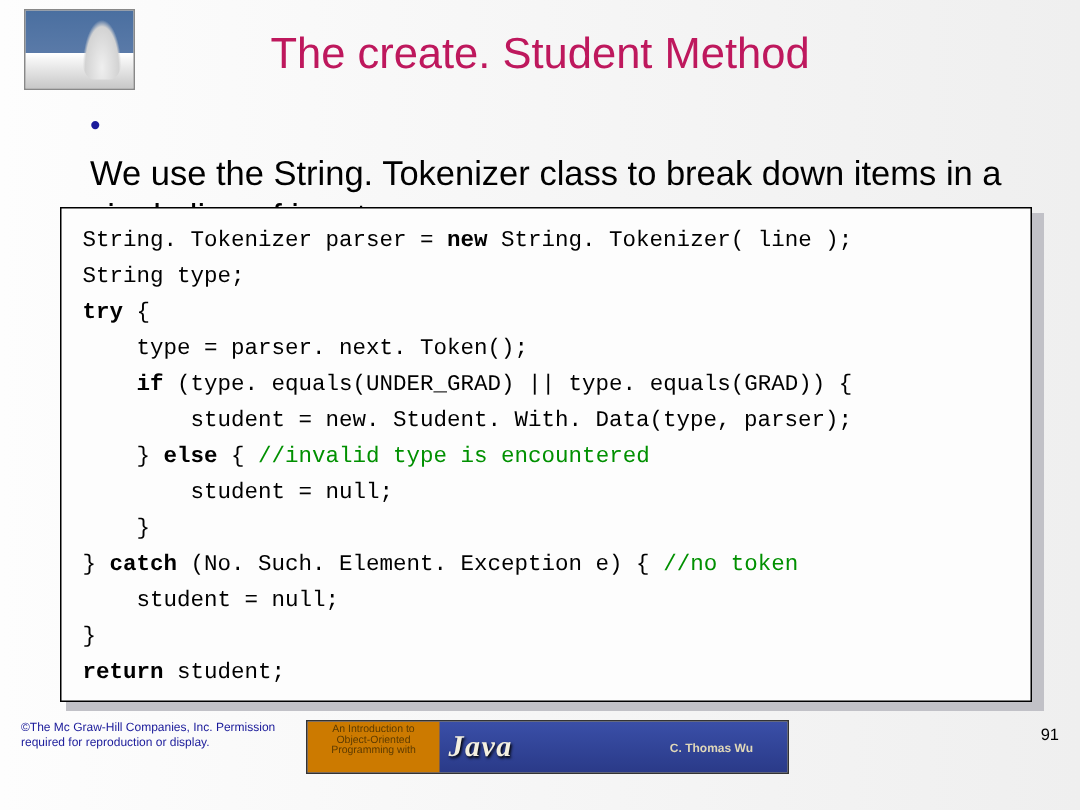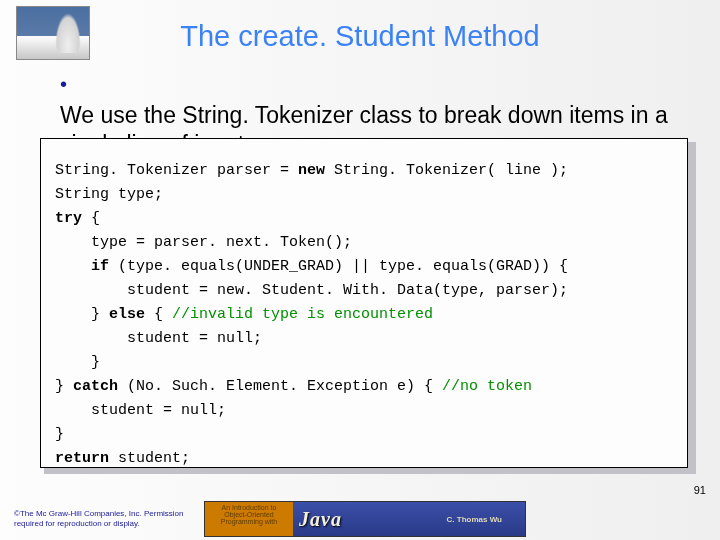--- a/index.html
+++ b/index.html
@@ -34,21 +34,21 @@
     border-radius: 50% 50% 30% 30%;
   }
   .title {
     position: absolute;
     top: 20px;
     left: 0;
     right: 0;
     text-align: center;
     font-size: 29px;
     font-family: Arial, sans-serif;
-    color: #3b82f6;
+    color: #be185d;
     font-weight: normal;
   }
   .bullet-text {
     position: absolute;
     top: 72px;
     left: 42px;
     right: 20px;
     font-size: 23px;
     color: #000;
     line-height: 1.25;
@@ -75,38 +75,37 @@
     background: #c1c1c7;
   }
   .codebox {
     position: absolute;
     top: 138px;
     left: 40px;
     width: 648px;
     height: 330px;
     border: 1.5px solid #000;
     background: #fdfdfd;
-    padding: 20px 14px;
+    padding: 10px 14px;
     box-sizing: border-box;
     font-family: "Courier New", monospace;
     font-size: 15px;
     line-height: 1.6;
     white-space: pre;
     color: #000;
   }
   .codebox .kw { font-weight: bold; }
   .codebox .cm { color: #009000; }
   .footer {
     position: absolute;
-    bottom: 0;
+    bottom: 18px;
     left: 14px;
     right: 14px;
     height: 42px;
     display: flex;
-    align-items: center;
   }
   .copyright {
     font-size: 8px;
     color: #1a1a9a;
     width: 190px;
     line-height: 1.2;
   }
   .book-banner {
     width: 320px;
     height: 34px;

